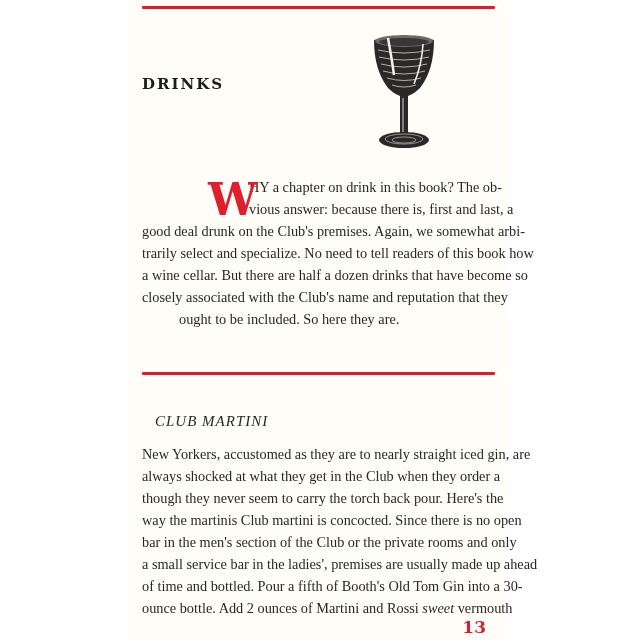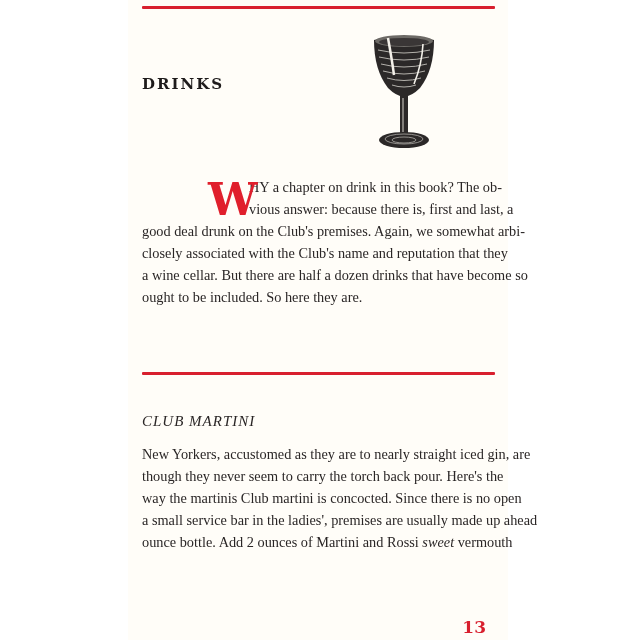--- a/index.html
+++ b/index.html
@@ -71,21 +71,21 @@
       left: 66px;
       top: 4px;
       font-family: "DejaVu Serif", serif;
       font-weight: bold;
       font-size: 44px;
       line-height: 40px;
       color: #e01f2c;
     }
     .section-title {
       position: absolute;
-      left: 14px;
+      left: 27px;
       top: 413px;
       font-family: "Liberation Serif", serif;
       font-style: italic;
       font-size: 15px;
       letter-spacing: 1px;
       color: #2a2626;
     }
     .martini-text {
       top: 443px;
     }
@@ -96,20 +96,21 @@
       white-space: nowrap;
       font-family: Liberation Serif, serif;
     }
     .intro .line {
       display: block;
       text-align-last: justify;
       white-space: nowrap;
     }
     .intro .line.last {
       text-align-last: left;
+      margin-left: 37px;
     }
     .page-number {
       position: absolute;
       right: 22px;
       top: 617px;
       font-family: "DejaVu Serif", serif;
       font-weight: bold;
       font-size: 17px;
       color: #d81f2e;
       margin-left: 8px;
@@ -147,32 +148,36 @@
       <ellipse cx="36" cy="109" rx="19" ry="5"></ellipse>
       <ellipse cx="36" cy="110" rx="12" ry="3"></ellipse>
     </g>
   </svg>
 
   <div class="body-text intro">
     <span class="dropcap">W</span>
     <span class="line intro-line1">HY a chapter on drink in this book? The ob-</span>
     <span class="line intro-line2">vious answer: because there is, first and last, a</span>
     <span class="line">good deal drunk on the Club's premises. Again, we somewhat arbi-</span>
+    <span class="line">trarily select and specialize. No need to tell readers of this book how</span>
+    <span class="line">a wine cellar. But there are half a dozen drinks that have become so</span>
     <span class="line">closely associated with the Club's name and reputation that they</span>
-    <span class="line">a wine cellar. But there are half a dozen drinks that have become so</span>
     <span class="line last">ought to be included. So here they are.</span>
   </div>
 
   <div class="rule rule-mid"></div>
 
   <div class="section-title">CLUB MARTINI</div>
 
   <div class="body-text martini-text">
     <span class="line">New Yorkers, accustomed as they are to nearly straight iced gin, are</span>
+    <span class="line">always shocked at what they get in the Club when they order a</span>
     <span class="line">though they never seem to carry the torch back pour. Here's the</span>
     <span class="line">way the martinis Club martini is concocted. Since there is no open</span>
+    <span class="line">bar in the men's section of the Club or the private rooms and only</span>
     <span class="line">a small service bar in the ladies', premises are usually made up ahead</span>
+    <span class="line">of time and bottled. Pour a fifth of Booth's Old Tom Gin into a 30-</span>
     <span class="line"><span>ounce bottle. Add 2 ounces of Martini and Rossi</span> <em>sweet</em> <span>vermouth</span></span>
 
   </div>
 
   <div class="page-number">13</div>
 </div>
 
 </body></html>

